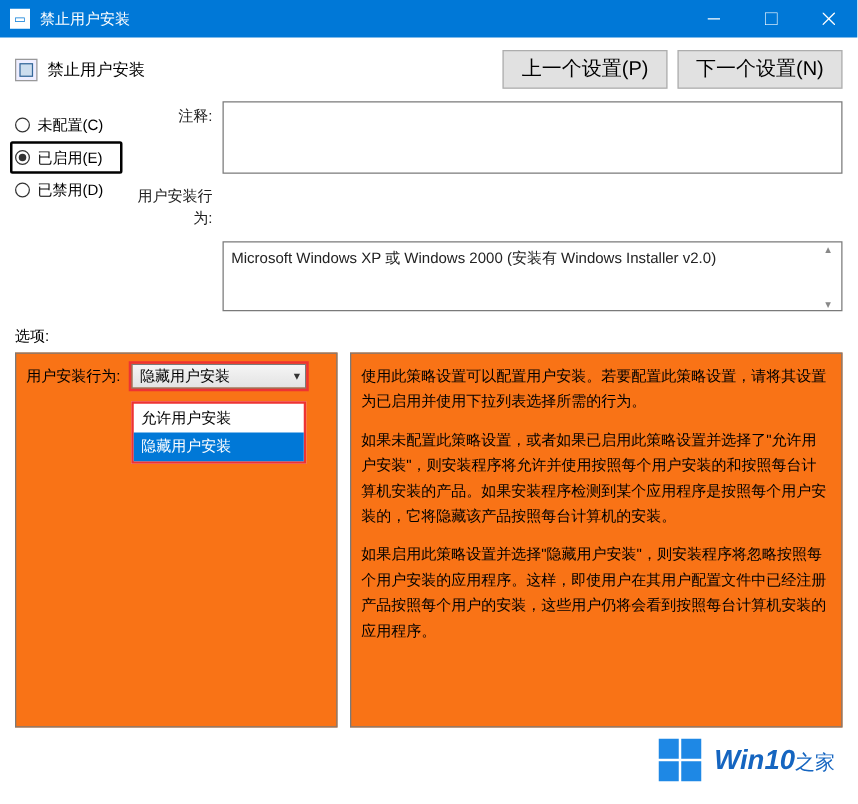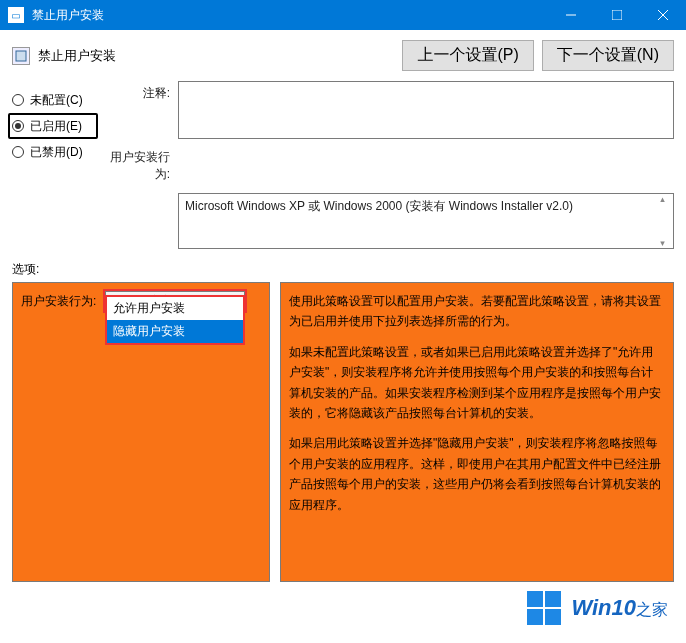--- a/index.html
+++ b/index.html
@@ -139,21 +139,21 @@
     border:1px solid #7a7a7a;
     background:linear-gradient(#f5f5f5,#e3e3e3);
     height:20px; width: 140px;
     display:flex;align-items:center;justify-content:space-between;
     padding:0 4px 0 6px;
     font-size:12px;
   }
   .combo .chev { font-size:10px; color:#333; }
   .combo.highlight { outline:2px solid #e33; }
   .dropdown {
-    position:absolute; top:4px; left:0;
+    position:absolute; top:30px; left:0;
     border:2px solid #e33;
     background:#fff;
     width: 140px;
     z-index:5;
   }
   .dropdown .dd-item {
     padding:3px 6px; font-size:12px;
   }
   .dropdown .dd-item.sel {
     background:#0078d7; color:#fff;

